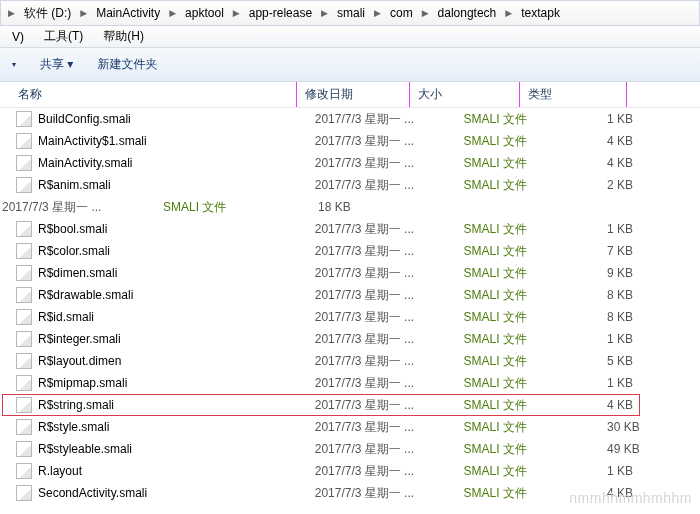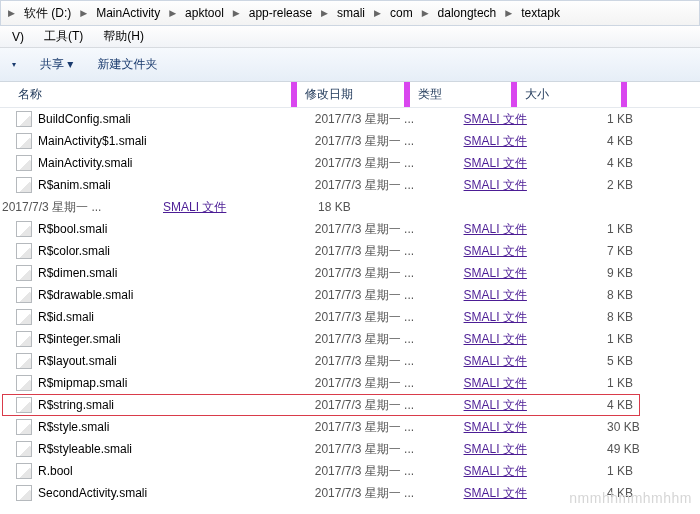--- a/index.html
+++ b/index.html
@@ -63,21 +63,21 @@
     height: 26px;
     border-bottom: 1px solid #e5e9ee;
     background: #fff;
     position: relative;
   }
   .columns .col {
     display: flex;
     align-items: center;
     height: 100%;
     padding: 0 8px;
-    border-right: 6px solid #d946ef;
+    border-right: 1px solid #d946ef;
     color: #213a5b;
     position: relative;
   }
   .col-name { width: 297px; padding-left:18px !important;}
   .col-date { width: 113px; }
   .col-type { width: 107px; }
   .col-size { width: 110px; }
   .filelist {
     overflow: auto;
     height: calc(514px - 26px - 22px - 34px - 26px);
@@ -85,21 +85,21 @@
   .row {
     display: flex;
     align-items: center;
     height: 22px;
     padding-left: 2px;
     position: relative;
     gap: 48px;
   }
   .row .c-name { width: 295px; display:flex; align-items:center; gap:6px; padding-left:14px;}
   .row .c-date { width: 113px; color:#545454;}
-  .row .c-type { width: 107px; color:#4c1d95;text-decoration:underline;}
+  .row .c-type { width: 107px; color:#4d7c0f;}
   .row .c-size { width: 103px; text-align: left; color:#545454; padding-right:10px;}
   .row.highlight::after{
     content:"";
     position:absolute;
     left:2px; right:60px;
     top:0; bottom:0;
     border:1px solid #d93b4a;
     pointer-events:none;
   }
   .file-icon {
@@ -163,22 +163,22 @@
     <span>共享 ▾</span>
   </div>
   <div class="dropdown">
     <span>新建文件夹</span>
   </div>
 </div>
 
 <div class="columns">
   <div class="col col-name">名称</div>
   <div class="col col-date">修改日期</div>
+  <div class="col col-size">大小</div>
   <div class="col col-type">类型</div>
-  <div class="col col-size">大小</div>
 </div>
 
 <div class="filelist" id="filelist">
     <div class="row">
       <div class="c-name">
         <span class="file-icon"></span>
         <span>BuildConfig.smali</span>
       </div>
       <div class="c-date">2017/7/3 星期一 ...</div>
       <div class="c-type">SMALI 文件</div>
@@ -266,21 +266,21 @@
         <span class="file-icon"></span>
         <span>R$integer.smali</span>
       </div>
       <div class="c-date">2017/7/3 星期一 ...</div>
       <div class="c-type">SMALI 文件</div>
       <div class="c-size">1 KB</div>
     </div>
     <div class="row">
       <div class="c-name">
         <span class="file-icon"></span>
-        <span>R$layout.smali</span>
+        <span>R$layout.dimen</span>
       </div>
       <div class="c-date">2017/7/3 星期一 ...</div>
       <div class="c-type">SMALI 文件</div>
       <div class="c-size">5 KB</div>
     </div>
     <div class="row">
       <div class="c-name">
         <span class="file-icon"></span>
         <span>R$mipmap.smali</span>
       </div>
@@ -311,21 +311,21 @@
         <span class="file-icon"></span>
         <span>R$styleable.smali</span>
       </div>
       <div class="c-date">2017/7/3 星期一 ...</div>
       <div class="c-type">SMALI 文件</div>
       <div class="c-size">49 KB</div>
     </div>
     <div class="row">
       <div class="c-name">
         <span class="file-icon"></span>
-        <span>R.bool</span>
+        <span>R.layout</span>
       </div>
       <div class="c-date">2017/7/3 星期一 ...</div>
       <div class="c-type">SMALI 文件</div>
       <div class="c-size">1 KB</div>
     </div>
     <div class="row">
       <div class="c-name">
         <span class="file-icon"></span>
         <span>SecondActivity.smali</span>
       </div>

